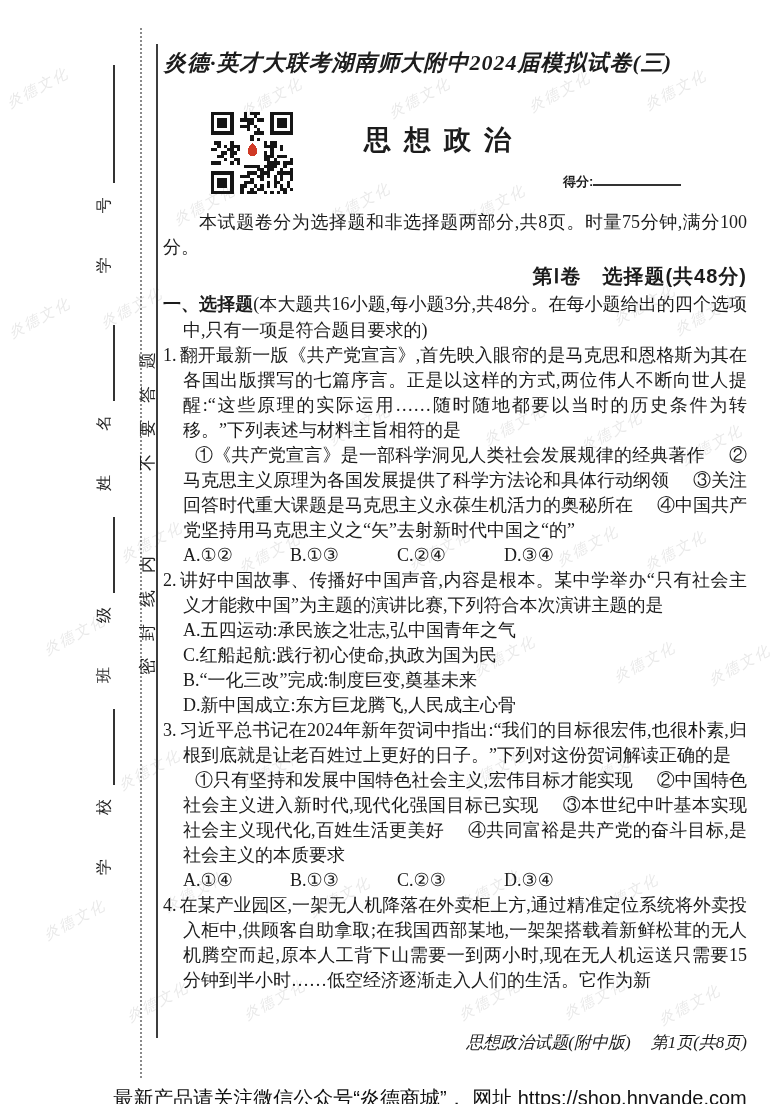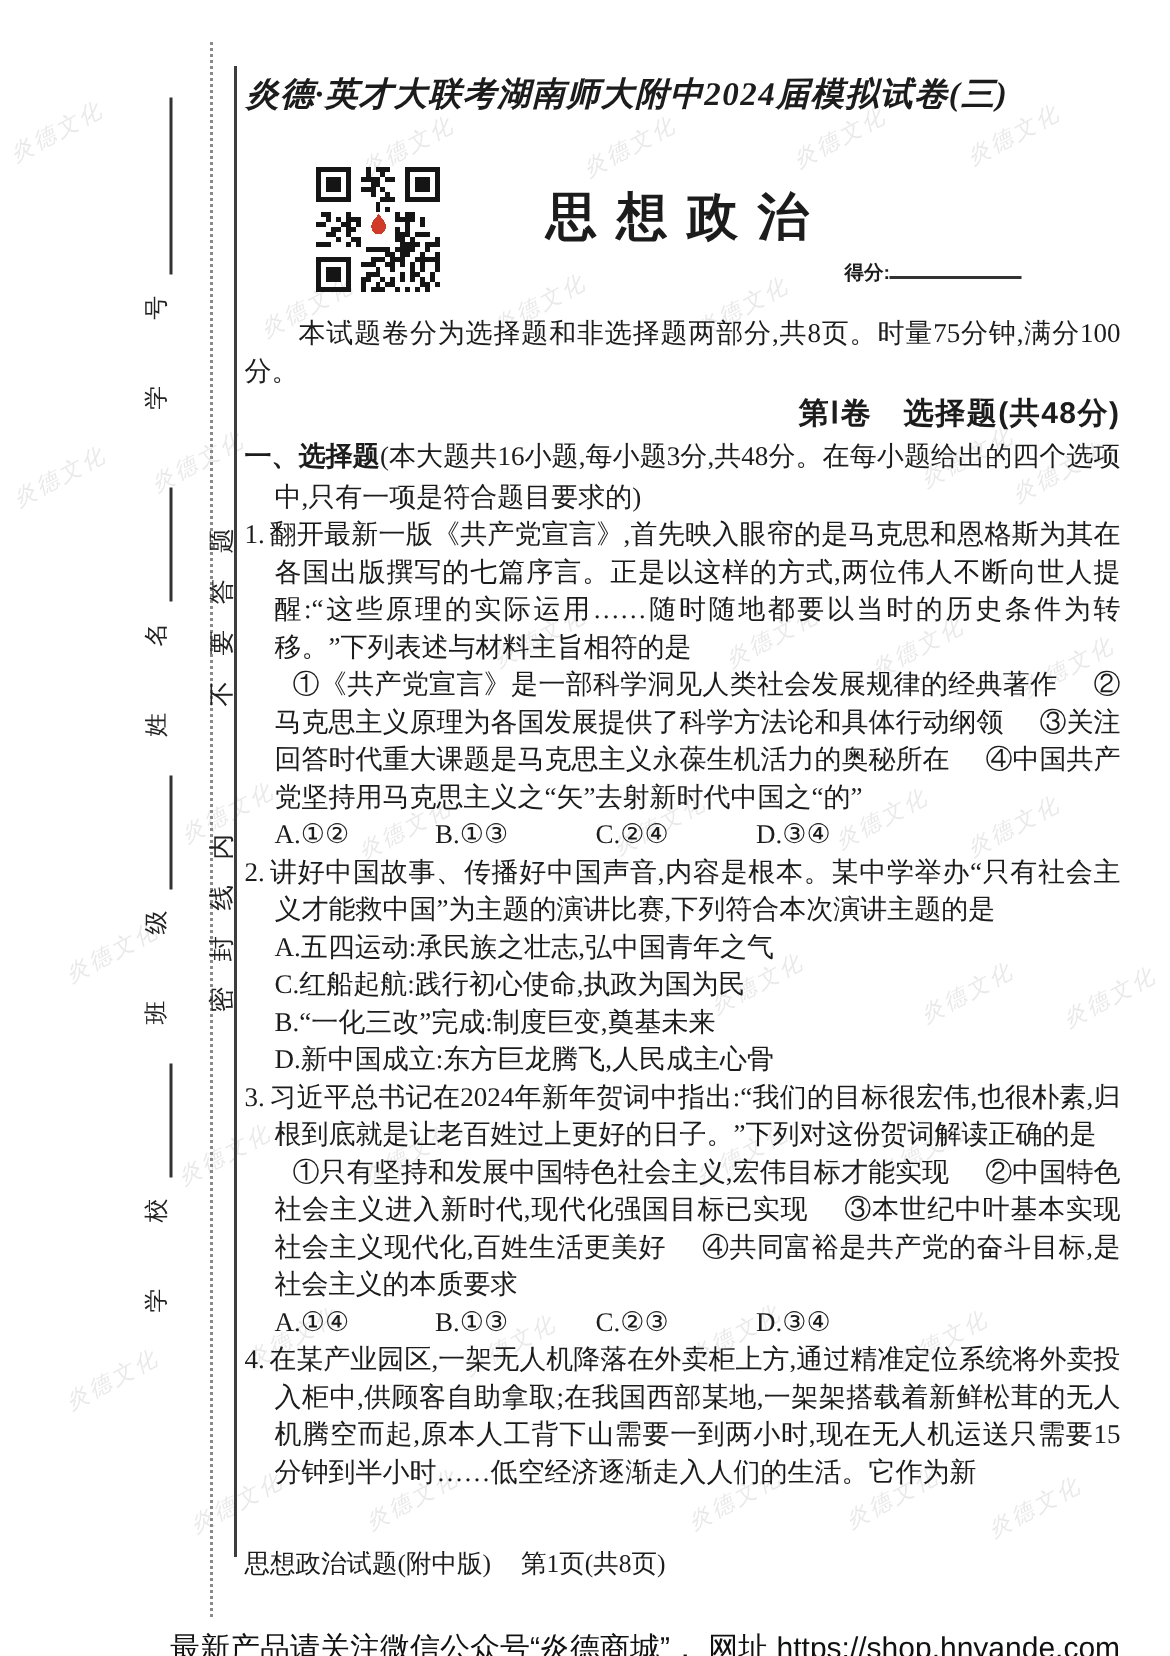--- a/index.html
+++ b/index.html
@@ -29,21 +29,21 @@
   .seal-strip { position:absolute; left:-24px; top:495px; width:340px; height:20px;
                 transform:rotate(-90deg); display:flex; justify-content:space-between;
                 font-size:17px; letter-spacing:17px; color:#222; white-space:nowrap; }
 
   
   .exam-series { position:absolute; left:164px; top:48px; margin:0; font-size:22px;
                  font-weight:bold; font-style:italic; letter-spacing:1px; white-space:nowrap;
                  font-family:"Liberation Serif", serif; }
   .qr { position:absolute; left:204px; top:105px; width:96px; height:96px; }
   .qr svg { width:100%; height:100%; }
-  .subject { position:absolute; left:364px; top:122px; margin:0; font-size:34px; font-weight:bold;
+  .subject { position:absolute; left:364px; top:122px; margin:0; font-size:27px; font-weight:bold;
              font-family:Liberation Mono, monospace; letter-spacing:13px; white-space:nowrap; }
   .score { position:absolute; left:563px; top:167px; font-size:13px; font-weight:bold;
            font-family:"Liberation Sans", sans-serif; }
   .score-line { display:inline-block; width:88px; height:17px; border-bottom:2px solid #333; }
 
   
   .content { position:absolute; left:163px; top:210px; width:584px; font-size:18px;
              line-height:25px; text-align:justify; }
   .intro { margin:0; text-indent:2em; }
   .part-title { text-align:right; font-weight:bold; font-size:20px; letter-spacing:1px;
@@ -54,22 +54,22 @@
   .stem { margin:0; text-indent:-20px; }
   .qnum { padding-right:3px; }
   .items { margin:0; }
   .item { margin-right:12px;margin-left:12px; }
   .item:last-child { margin-right:0; }
   .choices-row { display:flex; }
   .choice-col { width:107px; }
   .choice-line { display:block; }
 
   
-  .doc-footer { position:absolute; left:163px; top:1031px; width:584px; text-align:left;
-                font-size:17px; }
+  .doc-footer { position:absolute; left:163px; top:1031px; width:584px; text-align:right;
+                font-size:17px;font-style:italic; }
   .doc-footer .pg { margin-left:20px; }
   .bottom-note { position:absolute; left:80px; top:1073px; width:700px; text-align:center;
                  font-size:20px; color:#111; font-family:"Liberation Sans", sans-serif;margin-top:12px; }
 </style>
 </head>
 <body>
 
 <div class="page">
 
   <div id="wm-layer">

